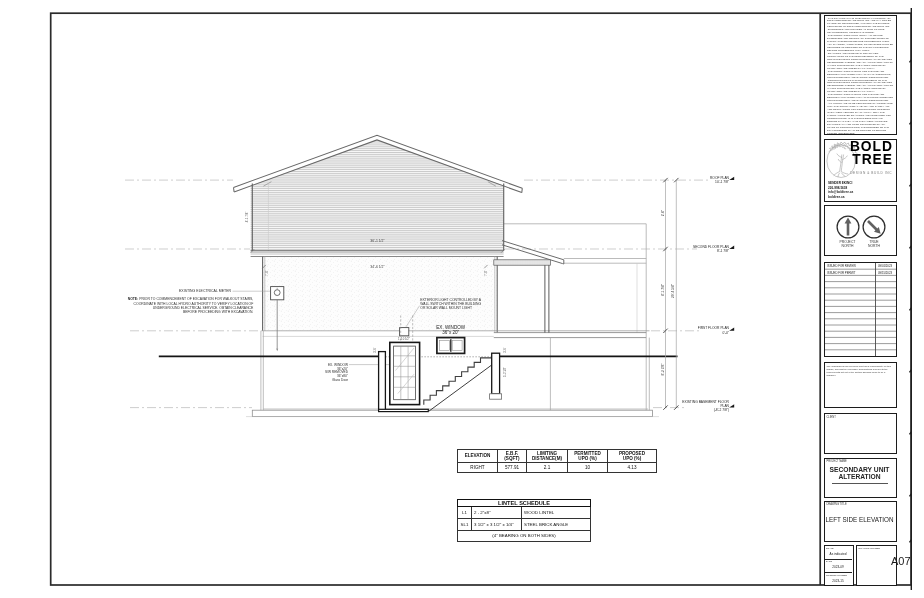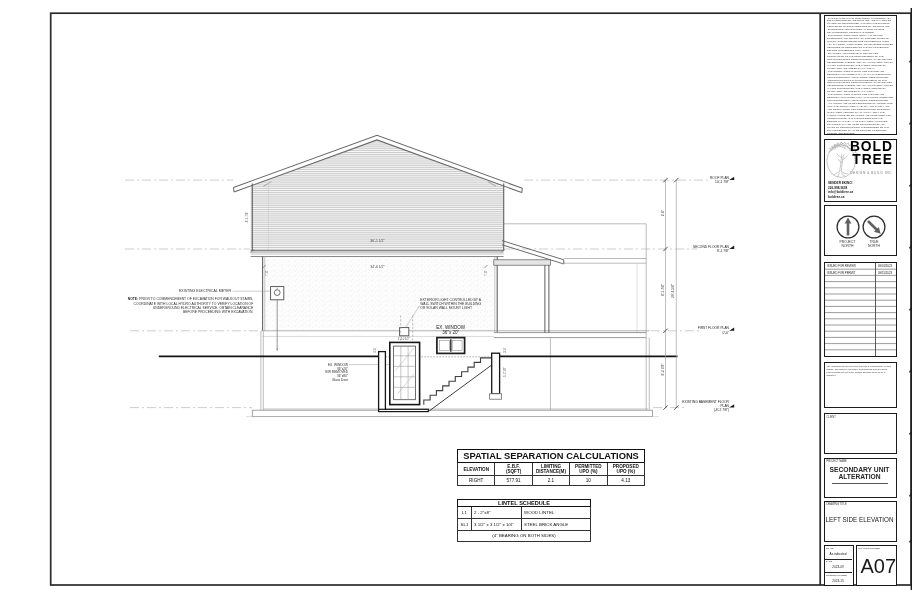--- a/index.html
+++ b/index.html
@@ -300,23 +300,20 @@
   <text x="729" y="402.9">EXISTING BASEMENT FLOOR</text>
   <text x="729" y="407.1">PLAN</text>
   <text x="729" y="411.3">(-8'-2 7/8")</text>
   <path d="M729.2,407.6 l5,-3.4 v3.4 Z" fill="#1a1a1a"></path>
 </g>
 </svg>
 
 <div class="abs" style="left:457px;top:448.5px;width:188px;">
   <table style="border-collapse:collapse;width:188px;table-layout:fixed;font-family:'Liberation Sans',sans-serif;color:#111;">
     <tbody>
-          <tr>
-            <td colspan="5" style="border:1.8px solid #111;text-align:center;font-weight:bold;font-size:9.3px;padding:1px 0 1.5px;">SPATIAL SEPARATION CALCULATIONS</td>
-          </tr>
     <tr style="font-weight:bold;font-size:4.6px;text-align:center;">
       <td style="border:0.9px solid #333;width:39px;padding:2px 0;">ELEVATION</td>
       <td style="border:0.9px solid #333;width:26px;">E.B.F.<br>(SQFT)</td>
       <td style="border:0.9px solid #333;width:38px;">LIMITING<br>DISTANCE(M)</td>
       <td style="border:0.9px solid #333;width:37px;">PERMITTED<br>UPO (%)</td>
       <td style="border:0.9px solid #333;width:46px;">PROPOSED<br>UPO (%)</td>
     </tr>
     <tr style="font-size:4.6px;text-align:center;">
       <td style="border:0.9px solid #333;padding:2.2px 0;">RIGHT</td>
       <td style="border:0.9px solid #333;">577.91</td>
@@ -459,16 +456,16 @@
   <div class="abs" style="left:0;top:12.5px;width:27px;border-top:1.3px solid #222;"></div>
   <div class="abs" style="left:1.5px;top:14px;font-size:2.3px;color:#333;">DATE</div>
   <div class="abs" style="left:0;top:19px;width:27px;text-align:center;font-size:3.1px;color:#222;">2023-09</div>
   <div class="abs" style="left:0;top:26px;width:27px;border-top:1.3px solid #222;"></div>
   <div class="abs" style="left:1.5px;top:27.5px;font-size:2.3px;color:#333;">PROJECT NUMBER</div>
   <div class="abs" style="left:0;top:32.5px;width:27px;text-align:center;font-size:3.1px;color:#222;">2023-15</div>
 </div>
 
 <div class="tb" style="left:855.5px;top:545px;width:41.5px;height:40.5px;">
   <div class="abs" style="left:2px;top:1px;font-size:2.3px;color:#333;">DRAWING NUMBER</div>
-  <div class="abs" style="left:4px;top:8.5px;width:38px;text-align:left;font-size:20px;color:#1a1a1a;">A07</div>
+  <div class="abs" style="left:16px;top:8.5px;width:38px;text-align:right;font-size:11px;color:#1a1a1a;">A07</div>
 </div>
 
 </div>
 
 </body></html>

